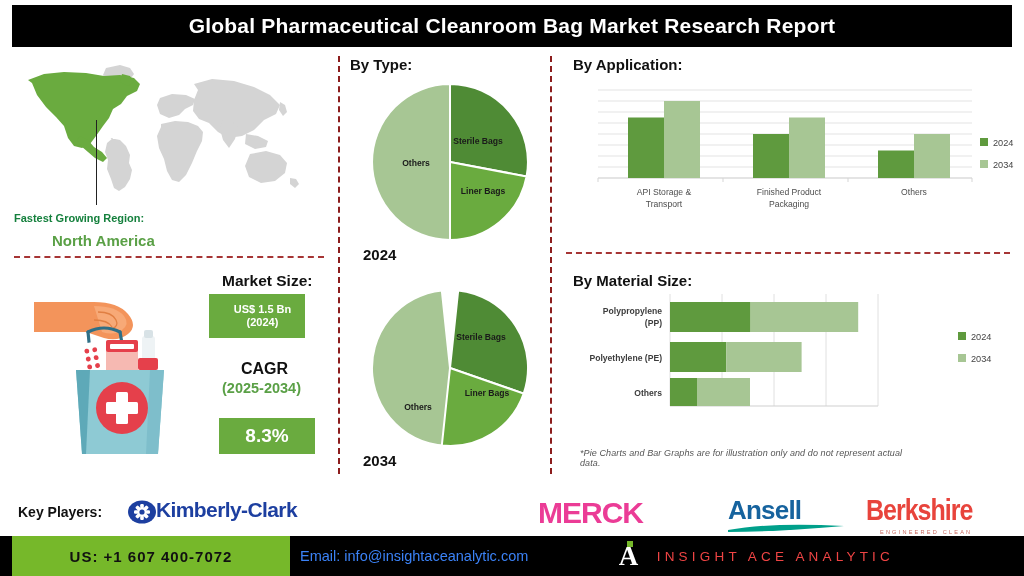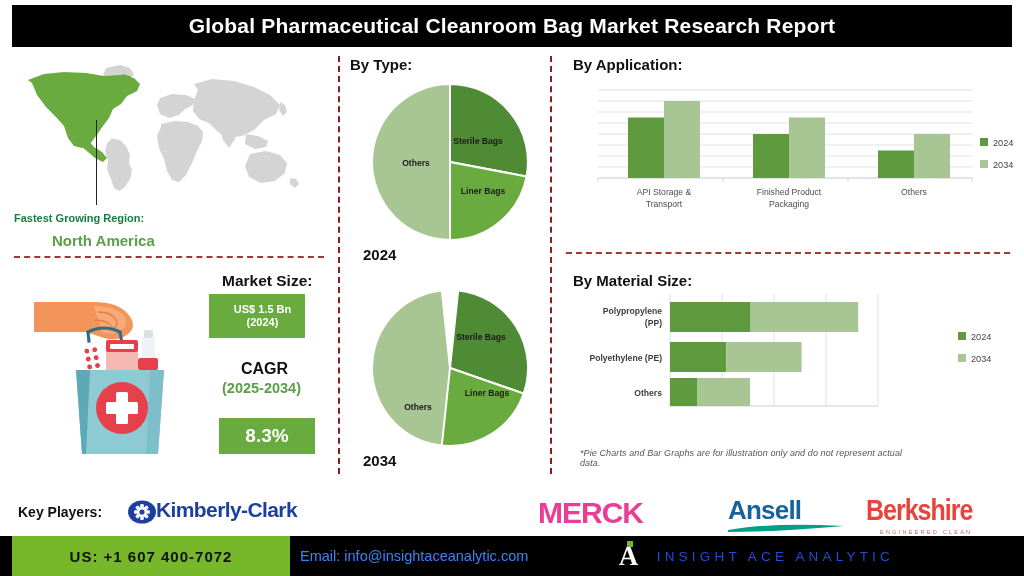--- a/index.html
+++ b/index.html
@@ -106,21 +106,21 @@
   }
   .brand {
     position: absolute; right: 18px; top: 536px; height: 40px; display: flex; align-items: center;
   }
   .brand-mark { position: relative; width: 24px; height: 28px; margin-right: 14px; }
   .brand-a {
     position: absolute; left: 0; bottom: 0; font-size: 27px; font-weight: bold; color: #fff;
     line-height: 1; font-family: "Liberation Serif", serif;
   }
   .brand-dot { position: absolute; left: 8px; top: -1px; width: 6px; height: 6px; background: #76b82a; }
-  .brand-text { font-size: 13.5px; color: #1d4ed8; letter-spacing: 4.2px; font-weight: 500; }
+  .brand-text { font-size: 13.5px; color: #ef4444; letter-spacing: 4.2px; font-weight: 500; }
 </style>
 </head>
 <body>
 
 <div id="root">
 
   <div class="header">
     <div class="header-title">Global Pharmaceutical Cleanroom Bag Market Research Report</div>
   </div>
 

